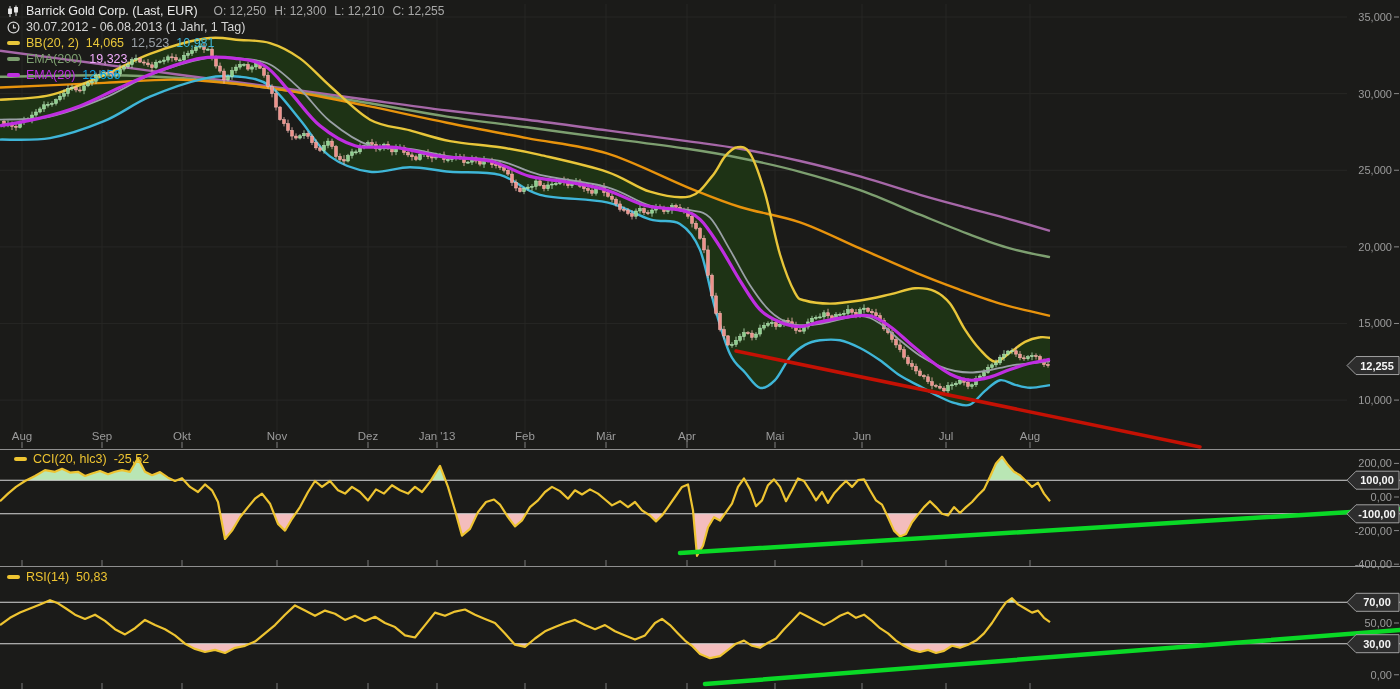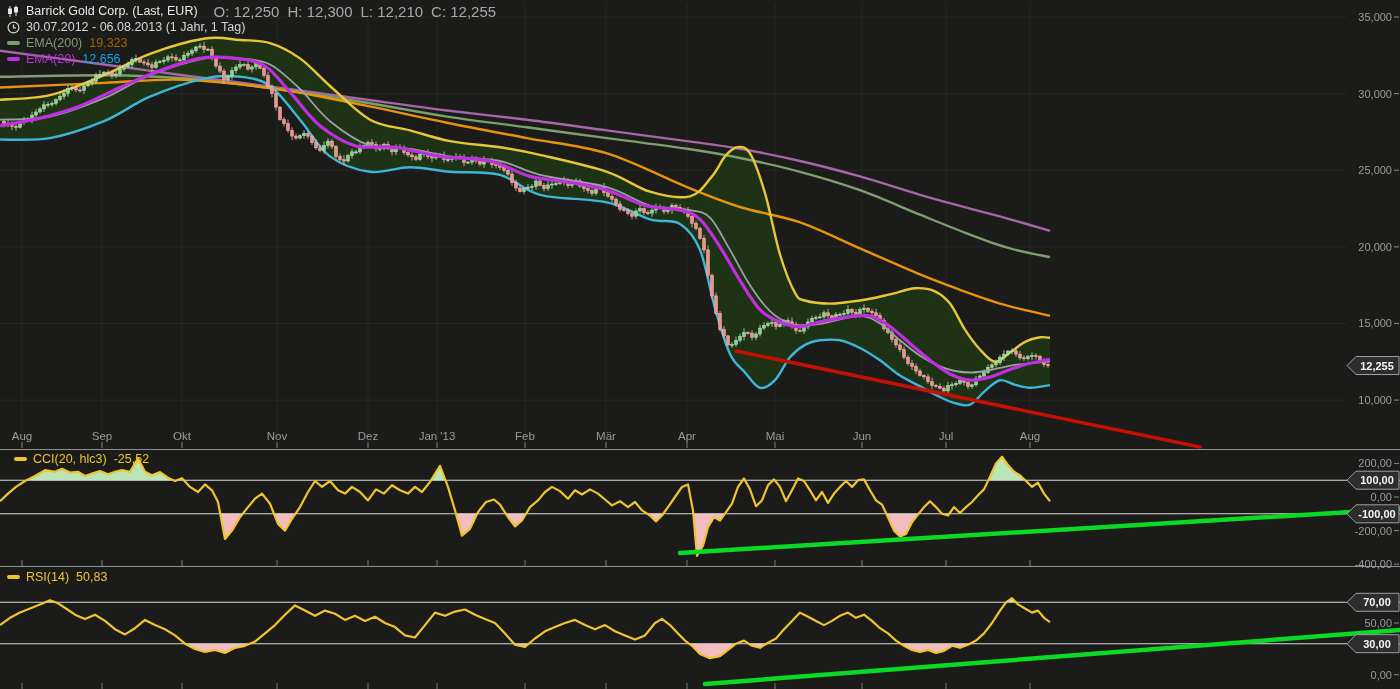--- a/index.html
+++ b/index.html
@@ -3,21 +3,21 @@
 <meta charset="utf-8">
 <style>
   html,body{margin:0;padding:0;background:#111;}
   .stage{position:relative;width:1400px;height:689px;background:#1b1b19;overflow:hidden;
          font-family:"Liberation Sans","DejaVu Sans",sans-serif;}
   svg{position:absolute;left:0;top:0;}
   .hdr{position:absolute;left:7px;top:3px;pointer-events:none;}
   .row{display:flex;align-items:center;height:16px;white-space:nowrap;}
   .ic{position:static;width:13px;height:13px;margin-right:6px;flex:0 0 auto;}
   .title{color:#e8e8e8;font-size:12.5px;}
-  .ohlc{color:#a8a8a8;font-size:15px;margin-left:8px;}
+  .ohlc{color:#a8a8a8;font-size:12px;margin-left:8px;}
   .ohlc b{font-weight:normal;margin-left:8px;}
   .daterow{color:#d5d5d5;font-size:12.5px;}
   .leg-dash{display:inline-block;width:13px;height:4px;border-radius:2px;margin-right:6px;flex:0 0 auto;}
   .leg{font-size:12.5px;}
   .leg span{margin-right:7px;}
   .plabel{position:absolute;display:flex;align-items:center;font-size:12.5px;color:#eec431;pointer-events:none;}
   .plabel span{margin-right:7px;}
 </style>
 </head>
 <body>
@@ -732,23 +732,30 @@
     </div>
     <div class="row daterow">
       <svg class="ic" viewBox="0 0 13 13">
         <circle cx="6.5" cy="6.5" r="5.4" fill="none" stroke="#d5d5d5" stroke-width="1.2"></circle>
         <path d="M6.5 3.4 V6.8 H9" fill="none" stroke="#d5d5d5" stroke-width="1.2"></path>
       </svg>
       <span>30.07.2012 - 06.08.2013 (1 Jahr, 1 Tag)</span>
     </div>
     <div id="legend">
         <div class="row leg">
+          <i class="leg-dash" style="background: rgb(232, 198, 58);"></i>
+          <span style="color: rgb(232, 198, 58);">BB(20, 2)</span>
+          <span style="color: rgb(232, 198, 58);">14,065</span>
+          <span style="color: rgb(154, 160, 166);">12,523</span>
+          <span style="color: rgb(63, 182, 216);">10,981</span>
+        </div>
+        <div class="row leg">
           <i class="leg-dash" style="background: rgb(125, 159, 112);"></i>
           <span style="color: rgb(125, 159, 112);">EMA(200)</span>
-          <span style="color: #a16207;">19,323</span>
+          <span style="color: #f0abfc;">19,323</span>
         </div>
         <div class="row leg">
           <i class="leg-dash" style="background: rgb(191, 46, 224);"></i>
           <span style="color: rgb(191, 46, 224);">EMA(20)</span>
           <span style="color: #0ea5e9;">12,656</span>
         </div>
       </div>
   </div>
 
   <div class="plabel" id="cciLabel" style="left:14px;top:452px;">

